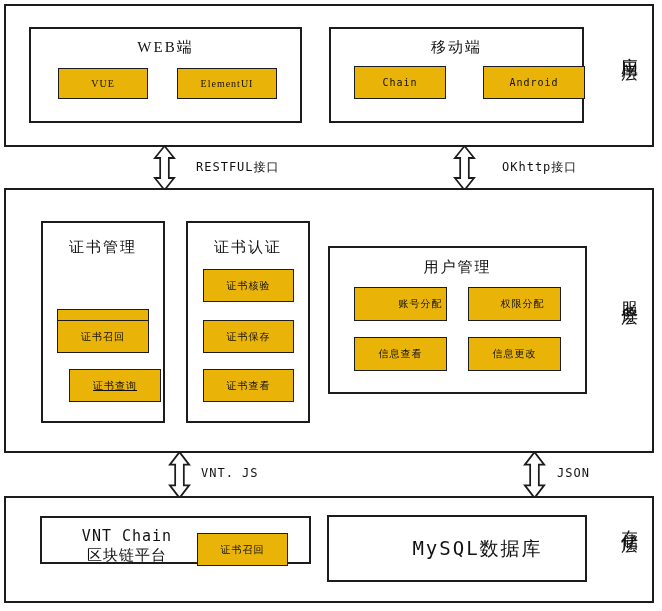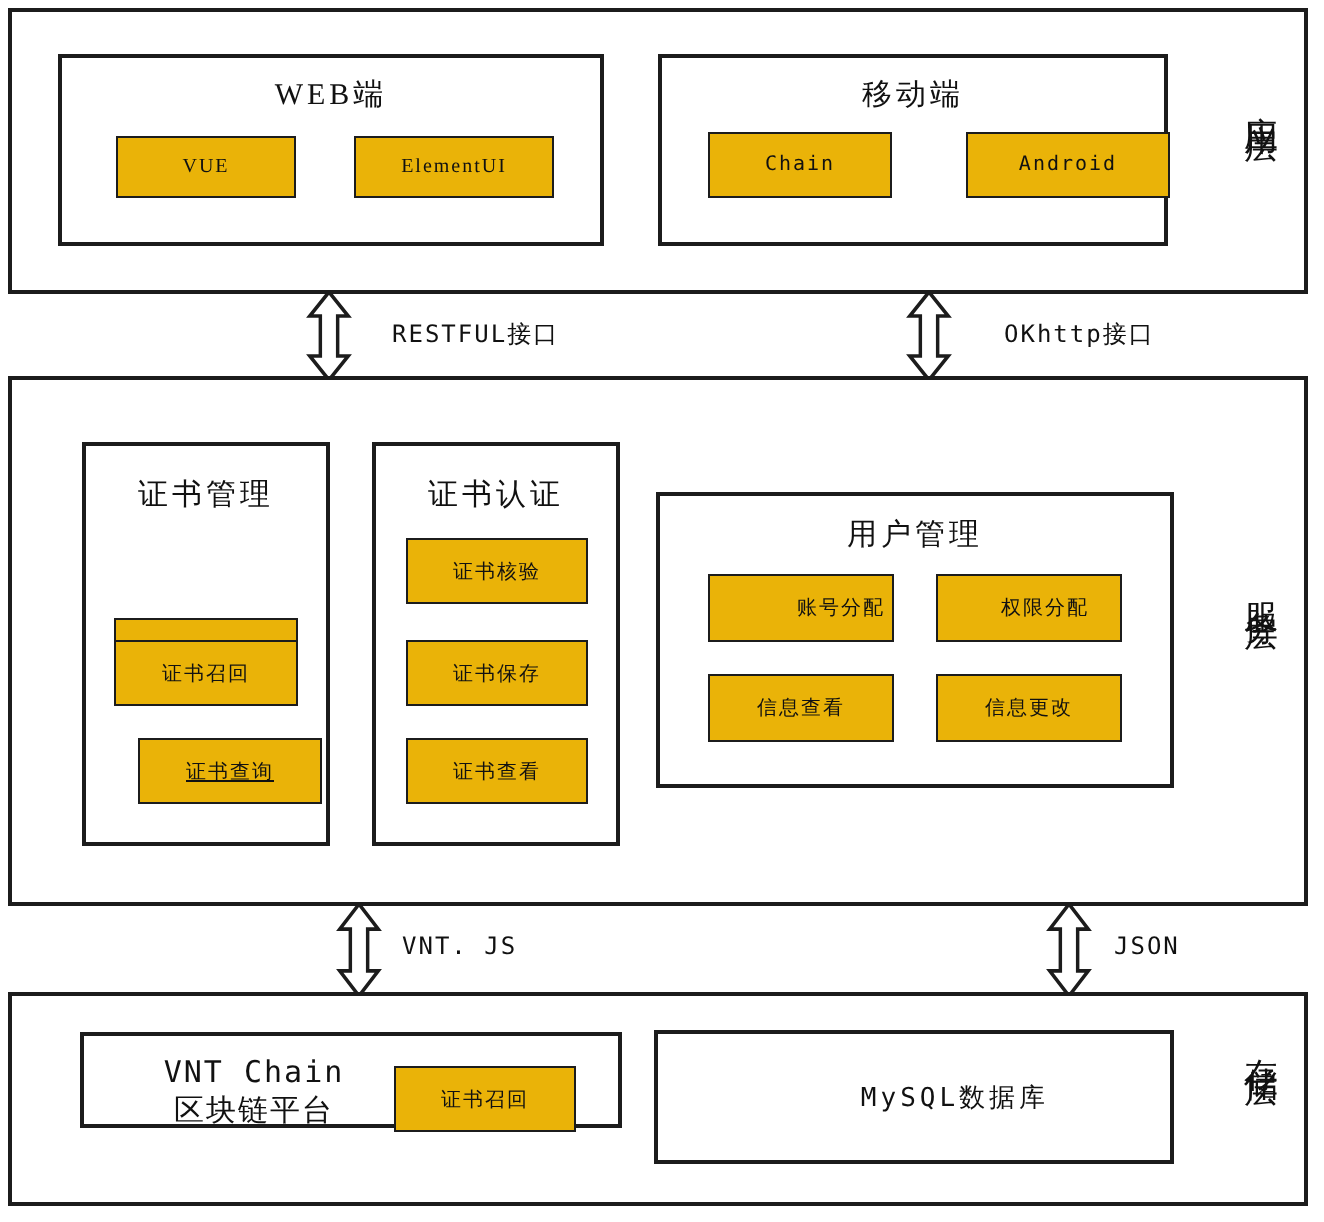--- a/index.html
+++ b/index.html
@@ -75,21 +75,21 @@
     line-height: 19px;
     letter-spacing: 1px;
     white-space: nowrap;
   }
   .center-text {
     position: absolute;
     left: 0; right: 0; top: 0; bottom: 0;
     display: flex;
     align-items: center;
     justify-content: center;
-    font-size: 13px;
+    font-size: 19px;
     letter-spacing: 2px;
     white-space: nowrap;
     margin-left: 41px;
   }
 </style>
 </head>
 <body>
 
 <div class="diagram">
 

